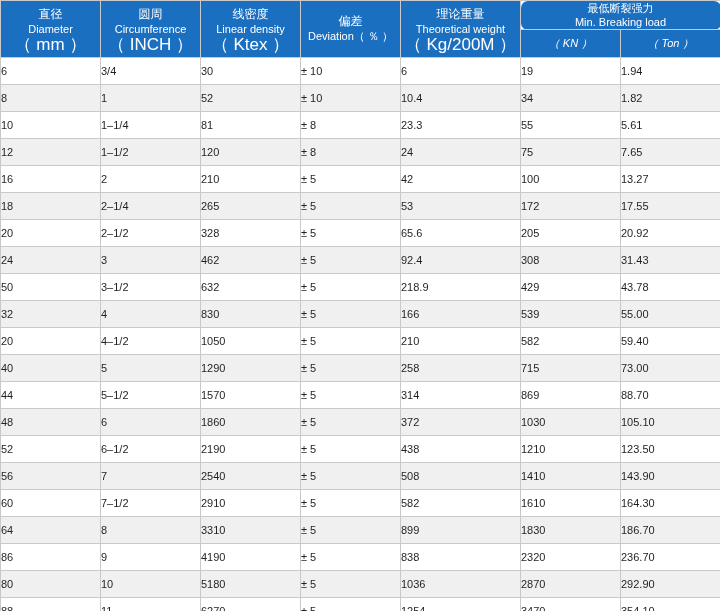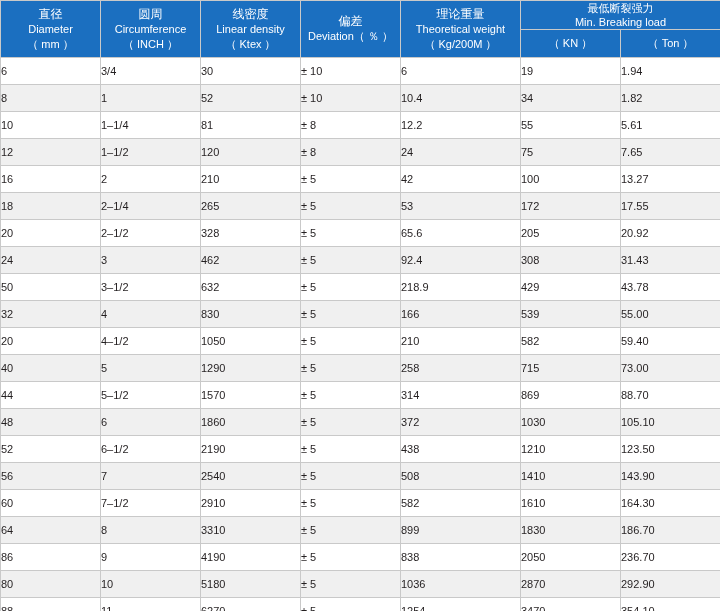--- a/index.html
+++ b/index.html
@@ -31,36 +31,38 @@
     font-weight: normal;
     text-align: center;
     vertical-align: middle;
   }
   .hdr-top {
     height: 54px;
   }
   .hdr-group {
     height: 27px;
     line-height: 13px;
+    border-radius: 7px;
   }
   .hdr-sub {
     height: 27px;
+    font-style: italic;
   }
   .hline {
     display: block;
     line-height: 15px;
   }
   .hline.cn {
     font-size: 12px;
   }
   .hline.en {
     font-size: 11px;
   }
   .hline.unit {
-    font-size: 11px;
+    font-size: 17px;
   }
   .grp-inner {
     display: block;
     line-height: 14px;
   }
   tbody td {
     height: 26px;
     padding-left: 9px;
     font-size: 11px;
     color: #231f20;
@@ -145,21 +147,21 @@
         <td>± 10</td>
         <td>10.4</td>
         <td>34</td>
         <td>1.82</td>
       </tr>
       <tr>
         <td>10</td>
         <td>1–1/4</td>
         <td>81</td>
         <td>± 8</td>
-        <td>12.2</td>
+        <td>23.3</td>
         <td>55</td>
         <td>5.61</td>
       </tr>
       <tr class="alt">
         <td>12</td>
         <td>1–1/2</td>
         <td>120</td>
         <td>± 8</td>
         <td>24</td>
         <td>75</td>
@@ -290,21 +292,21 @@
         <td>899</td>
         <td>1830</td>
         <td>186.70</td>
       </tr>
       <tr>
         <td>86</td>
         <td>9</td>
         <td>4190</td>
         <td>± 5</td>
         <td>838</td>
-        <td>2050</td>
+        <td>2320</td>
         <td>236.70</td>
       </tr>
       <tr class="alt">
         <td>80</td>
         <td>10</td>
         <td>5180</td>
         <td>± 5</td>
         <td>1036</td>
         <td>2870</td>
         <td>292.90</td>

